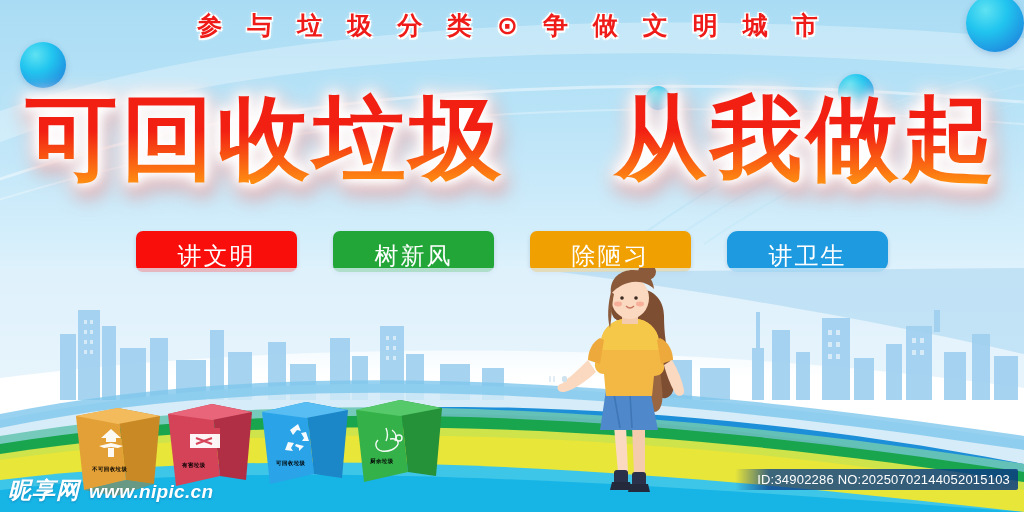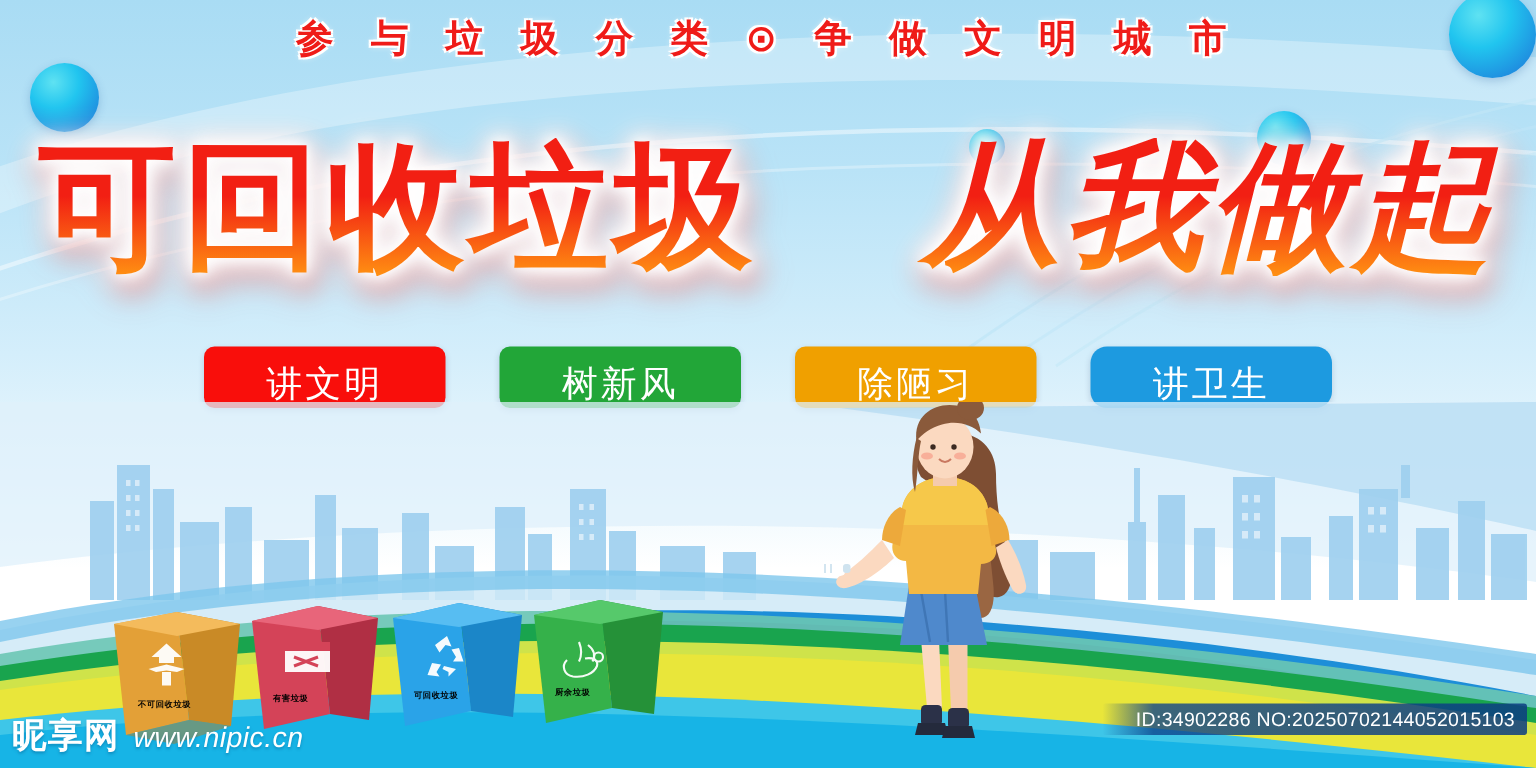--- a/index.html
+++ b/index.html
@@ -76,25 +76,25 @@
   .bintext{
     font-size:5.5px;color:#ffffff;font-weight:bold;
     letter-spacing:.4px;white-space:nowrap;
   }
 
   
   #wm{
     position:absolute;left:8px;bottom:6px;display:flex;align-items:baseline;gap:9px;
   }
   #wm-cn{
-    font-size:23px;font-weight:bold;color:#ffffff;
+    font-size:23px;font-weight:bold;color:#ffffff;font-style:italic;
     letter-spacing:1px;text-shadow:0 1px 2px rgba(0,70,120,.35);
   }
   #wm-url{
-    font-size:19px;font-weight:normal;color:#ffffff;font-style:italic;
+    font-size:19px;font-weight:bold;color:#ffffff;font-style:italic;
     letter-spacing:.3px;text-shadow:0 1px 2px rgba(0,70,120,.35);
   }
   #idtag{
     position:absolute;right:6px;bottom:22px;
     background:linear-gradient(90deg,rgba(10,70,150,.0) 0%, rgba(12,66,140,.78) 12%, rgba(12,60,130,.85) 100%);
     color:#ffffff;font-size:13px;letter-spacing:.2px;
     padding:3px 8px 3px 22px;border-radius:2px;white-space:nowrap;
   }
 </style>
 </head>
@@ -114,21 +114,21 @@
   <div class="sphere" id="sphere-a"></div>
   <div class="sphere" id="sphere-b"></div>
   <div class="sphere" id="sphere-c"></div>
   <div class="sphere" id="sphere-d"></div>
 
   <div id="slogan">参 与 垃 圾 分 类  ⊙  争 做 文 明 城 市</div>
 
   <div id="headline">
     <span class="ln" style="background-image: linear-gradient(rgb(242, 31, 19) 0%, rgb(242, 31, 19) 42%, rgb(255, 144, 18) 100%);">可回收垃圾</span>
     <span class="gap"></span>
-    <span class="ln" style="background-image: linear-gradient(rgb(242, 31, 19) 0%, rgb(242, 31, 19) 42%, rgb(255, 144, 18) 100%); font-style: italic;">从我做起</span>
+    <span class="ln" style="background-image: linear-gradient(rgb(242, 31, 19) 0%, rgb(242, 31, 19) 42%, rgb(255, 144, 18) 100%);">从我做起</span>
   </div>
 
   <div id="pills">
     <div class="pill" style="background: rgb(249, 14, 11);">
       <span>讲文明</span>
     </div>
     <div class="pill" style="background: rgb(34, 166, 56);">
       <span>树新风</span>
     </div>
     <div class="pill" style="background: rgb(240, 160, 0);">

